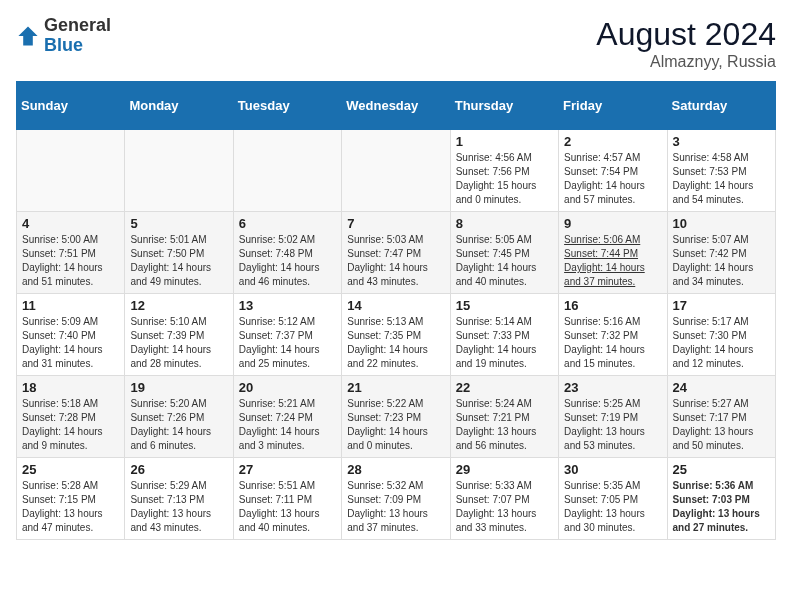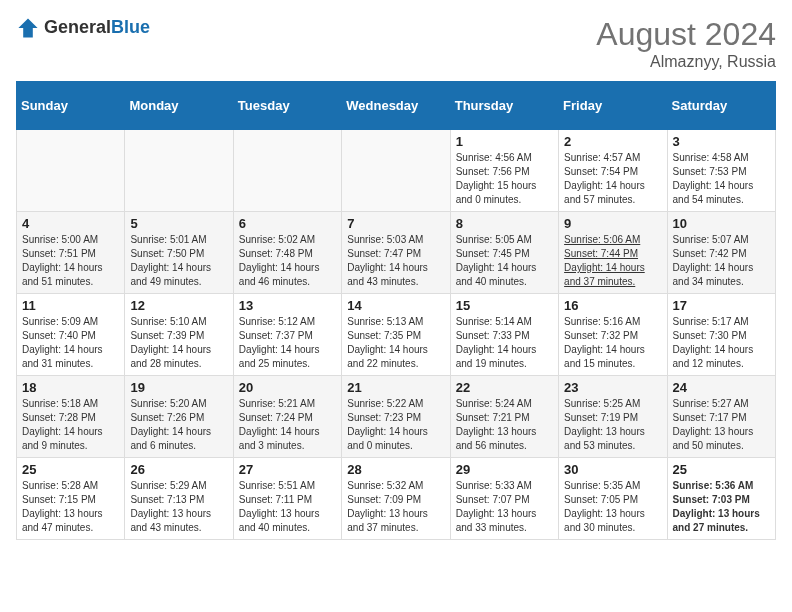--- a/index.html
+++ b/index.html
@@ -15,37 +15,38 @@
       justify-content: space-between;
       align-items: flex-start;
       margin-bottom: 10px;
     }
     .logo {
       display: flex;
       align-items: center;
     }
     .logo-text {
       display: flex;
+      flex-direction: column;
       font-size: 18px;
       font-weight: bold;
       line-height: 1.1;
     }
     .logo-general { color: #333; }
     .logo-blue { color: #1a6faf; }
     .logo-icon {
       width: 24px;
       height: 24px;
       margin-right: 4px;
     }
     .title-block {
       text-align: right;
     }
     .month-year {
       font-size: 32px;
-      color: #737373;
+      color: #0f172a;
       font-weight: normal;
     }
     .location {
       font-size: 16px;
       color: #555;
     }
     table {
       width: 100%;
       border-collapse: collapse;
       table-layout: fixed;

